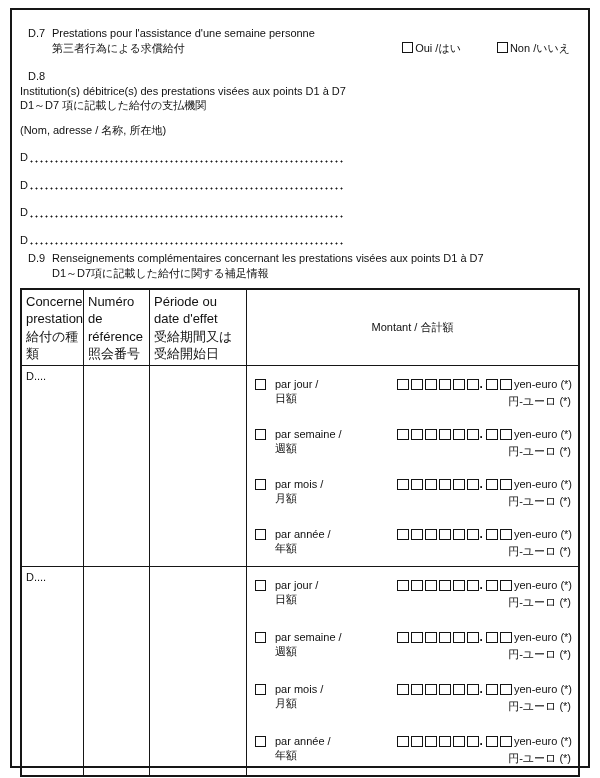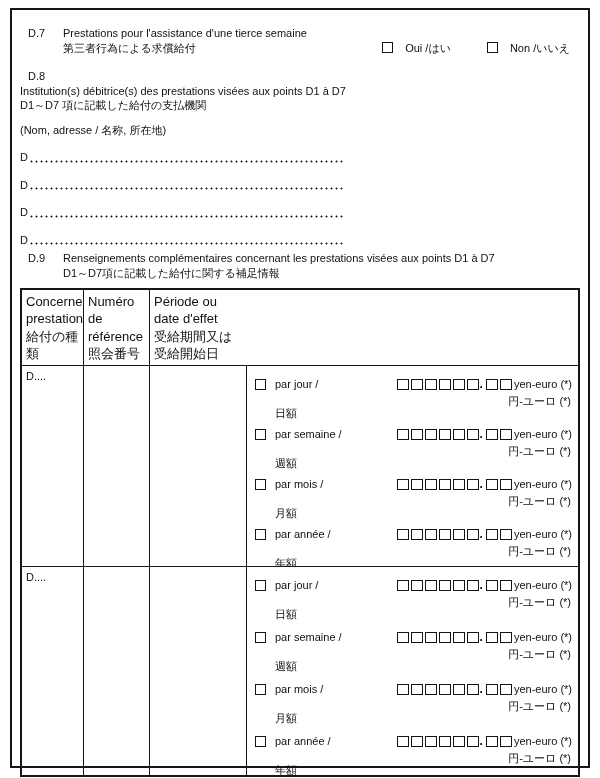--- a/index.html
+++ b/index.html
@@ -14,26 +14,26 @@
     box-sizing: border-box;
     border: 2px solid #161616;
     padding: 16px 8px 0 8px;
     font-family: "Liberation Sans", sans-serif;
     font-size: 11px;
     line-height: 1.32;
     color: #101010;
     position: relative;
   }
   .sec { display: flex; align-items: flex-start; }
-  .num { width: 35px; margin-left: 8px; flex: none; }
+  .num { width: 24px; margin-left: 8px; flex: none; }
   .secbody { flex: 1; min-width: 0; }
   .line2 { display: flex; align-items: flex-start; }
   .line2 .ja { flex: 1; }
   .choices { display: flex; gap: 36px; padding-right: 10px; flex: none; }
-  .choice { display: flex; align-items: center; gap: 12px; }
+  .choice { display: flex; align-items: center; gap: 2px; }
   .cb {
     width: 9px; height: 9px;
     border: 1.3px solid #141414;
     display: inline-block; flex: none;
     background: #fff;
   }
   .mt14 { margin-top: 14px; flex-direction: column; }
   .mt20 { margin-top: 4px; }
   .nomlabel { margin-top: 10px; }
   .dotline { display: flex; margin-top: 13px; align-items: flex-end; }
@@ -62,42 +62,42 @@
   .hc4 { display: flex; align-items: center; justify-content: center; font-size: 11px; }
   .rowlab { white-space: pre-line; }
   .mcell { padding: 2px 6px 0 8px; }
   .entry {
     display: flex; justify-content: space-between; align-items: flex-start;
     height: 50px; padding-top: 9px; box-sizing: border-box;
   }
   .tall .entry { height: 52px; }
   .period { display: flex; gap: 9px; align-items: flex-start; }
   .period .cb { margin-top: 2px; }
-  .plabels .pja { margin-top: 15px; }
+  .plabels .pja { margin-top: 0; }
   .amount { text-align: right; }
   .boxline { display: flex; align-items: center; justify-content: flex-end; }
   .abox {
     width: 12px; height: 11px;
     border: 1px solid #141414;
     margin-left: 2px; box-sizing: border-box; flex: none;
     background: #fff;
   }
   .sep { margin: 0 1px; font-weight: bold; font-size: 12px; line-height: 11px; }
   .unitfr { margin-left: 2px; white-space: nowrap; }
   .unitja { margin-top: 3px; padding-right: 1px; }
 </style>
 </head>
 <body>
 
 <div class="frame">
 
   <div class="sec">
     <div class="num">D.7</div>
     <div class="secbody">
-      <div>Prestations pour l'assistance d'une tierce semaine</div>
+      <div>Prestations pour l'assistance d'une semaine personne</div>
       <div class="line2">
         <div class="ja">第三者行為による求償給付</div>
         <div class="choices">
           <span class="choice">
             <span class="cb"></span>
             <span>Oui /はい</span>
           </span>
           <span class="choice">
             <span class="cb"></span>
             <span>Non /いいえ</span>
@@ -144,20 +144,21 @@
     <div class="hrow">
       <div class="cell hcell">Concerne
 prestations
 給付の種類</div>
       <div class="cell hcell">Numéro de
 référence
 照会番号</div>
       <div class="cell hcell hc3">Période ou date d'effet
 受給期間又は
 受給開始日</div>
+      <div class="cell hc4">Montant / 合計額</div>
     </div>
 
     <div class="drow">
       <div class="cell rowlab">D....</div>
       <div class="cell"></div>
       <div class="cell"></div>
       <div class="cell mcell">
 
         <div class="entry">
           <div class="period">

